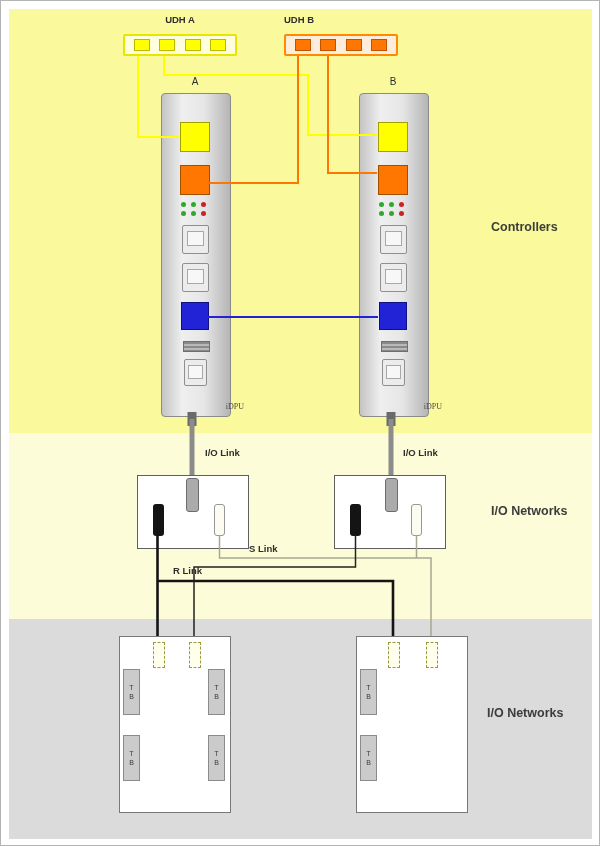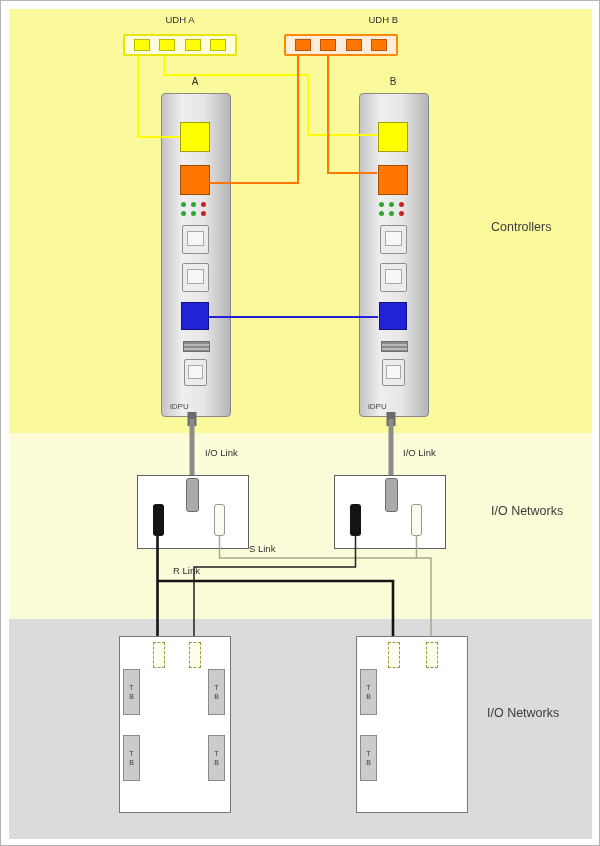--- a/index.html
+++ b/index.html
@@ -1,21 +1,21 @@
 <!DOCTYPE html>
 <html style="--band-controllers: #FAFA9C; --band-networks: #FCFCD8; --band-modules: #DBDBDB; --accent-yellow: #FFFF00; --accent-orange: #FF7700; --accent-blue: #2222D6; --led-green: #2FA82F; --led-red: #CC2222; --cable-gray: #8C8C8C; --wire-dark: #141414; --wire-light: #A8A890; --udh-a-fill: #FFFFDE; --udh-b-fill: #FFEDDB;"><head>
 <meta charset="utf-8">
 <style>
   html,body{margin:0;padding:0;background:#fff;}
   .canvas{position:relative;width:600px;height:846px;background:#fff;border:1px solid #b4b4b4;
           box-sizing:border-box;overflow:hidden;font-family:"Liberation Sans",sans-serif;}
   .band{position:absolute;left:8px;width:583px;}
   .lbl{position:absolute;color:#2e2e2e;white-space:nowrap;}
-  .small{font-size:9.5px;}
-  .sec{font-weight:normal;font-size:12.5px;color:#3c3c3c;}
+  .small{font-size:9.5px;font-weight:bold;}
+  .sec{font-weight:bold;font-size:12.5px;color:#3c3c3c;}
 
   .udh-box{position:absolute;top:33px;width:114px;height:22px;display:flex;align-items:center;
            justify-content:space-evenly;border-radius:2px;box-sizing:border-box;}
   .udh-a{background:var(--udh-a-fill);border:2px solid #E6E600;}
   .udh-b{background:var(--udh-b-fill);border:2px solid #FF8A00;}
   .udh-port{width:16px;height:12px;box-sizing:border-box;}
   .udh-a .udh-port{background:var(--accent-yellow);border:1px solid #B9B900;}
   .udh-b .udh-port{background:var(--accent-orange);border:1px solid #BF5300;}
 
   .controller{position:absolute;top:92px;width:68px;height:322px;border:1px solid #8a8a8a;border-radius:4px;
@@ -31,21 +31,21 @@
   .led.r{background:var(--led-red);}
   .jack{position:absolute;left:20px;width:27px;box-sizing:border-box;background:#ececec;
         border:1px solid #8f8f8f;border-radius:2px;}
   .j1{top:131px;height:29px;}
   .j2{top:169px;height:29px;}
   .j3{top:265px;left:22px;width:23px;height:27px;}
   .jack-in{width:15px;height:13px;margin:5px auto 0;background:#f7f7f7;border:1px solid #a8a8a8;}
   .j3 .jack-in{width:13px;height:12px;}
   .slot{position:absolute;left:21px;top:247px;width:25px;height:9px;
         background:repeating-linear-gradient(180deg,#8a8a8a 0 2px,#b9b9b9 2px 4px);border:1px solid #6f6f6f;}
-  .cpu{position:absolute;bottom:5px;left:8px;width:100%;text-align:left;font-size:8px;color:#4a4a4a;}
+  .cpu{position:absolute;bottom:5px;left:14px;width:100%;text-align:right;font-size:8px;color:#4a4a4a;font-family:Liberation Serif, serif;}
 
   .netbox{position:absolute;top:474px;width:110px;height:72px;background:#ffffff;border:1px solid #5f5f5f;box-sizing:content-box;}
   .nc{position:absolute;box-sizing:border-box;border-radius:3px;}
   .nc-gray{left:48px;top:2px;width:13px;height:34px;background:#ABABAB;border:1px solid #6d6d6d;}
   .nc-black{left:15px;top:28px;width:11px;height:32px;background:#141414;}
   .nc-white{left:76px;top:28px;width:11px;height:32px;background:#FCFCF0;border:1px solid #979797;}
 
   .module{position:absolute;top:635px;width:110px;height:175px;background:#ffffff;border:1px solid #787878;}
   .mslot{position:absolute;top:5px;width:12px;height:26px;box-sizing:border-box;background:#FFFFEC;border:1px dashed #9a9a42;}
   .tb{position:absolute;width:17px;height:46px;background:#CBCBCB;border:1px solid #8b8b8b;box-sizing:border-box;
@@ -61,21 +61,21 @@
 
   <div class="band" style="top:8px;height:424px;background:var(--band-controllers);"></div>
   <div class="band" style="top:432px;height:186px;background:var(--band-networks);"></div>
   <div class="band" style="top:618px;height:220px;background:var(--band-modules);"></div>
 
   <div class="lbl sec" style="left:490px;top:219px;">Controllers</div>
   <div class="lbl sec" style="left:482px;top:503px;padding-left:8px;">I/O Networks</div>
   <div class="lbl sec" style="left:486px;top:705px;">I/O Networks</div>
 
   <div class="lbl small" style="left:122px;top:13px;width:114px;text-align:center;">UDH A</div>
-  <div class="lbl small" style="left:283px;top:13px;width:114px;text-align:right;">UDH B</div>
+  <div class="lbl small" style="left:283px;top:13px;width:114px;text-align:left;">UDH B</div>
 
   <div class="udh-box udh-a" style="left:122px;">
     <div class="udh-port"></div>
     <div class="udh-port"></div>
     <div class="udh-port"></div>
     <div class="udh-port"></div>
   </div>
   <div class="udh-box udh-b" style="left:283px;">
     <div class="udh-port"></div>
     <div class="udh-port"></div>

